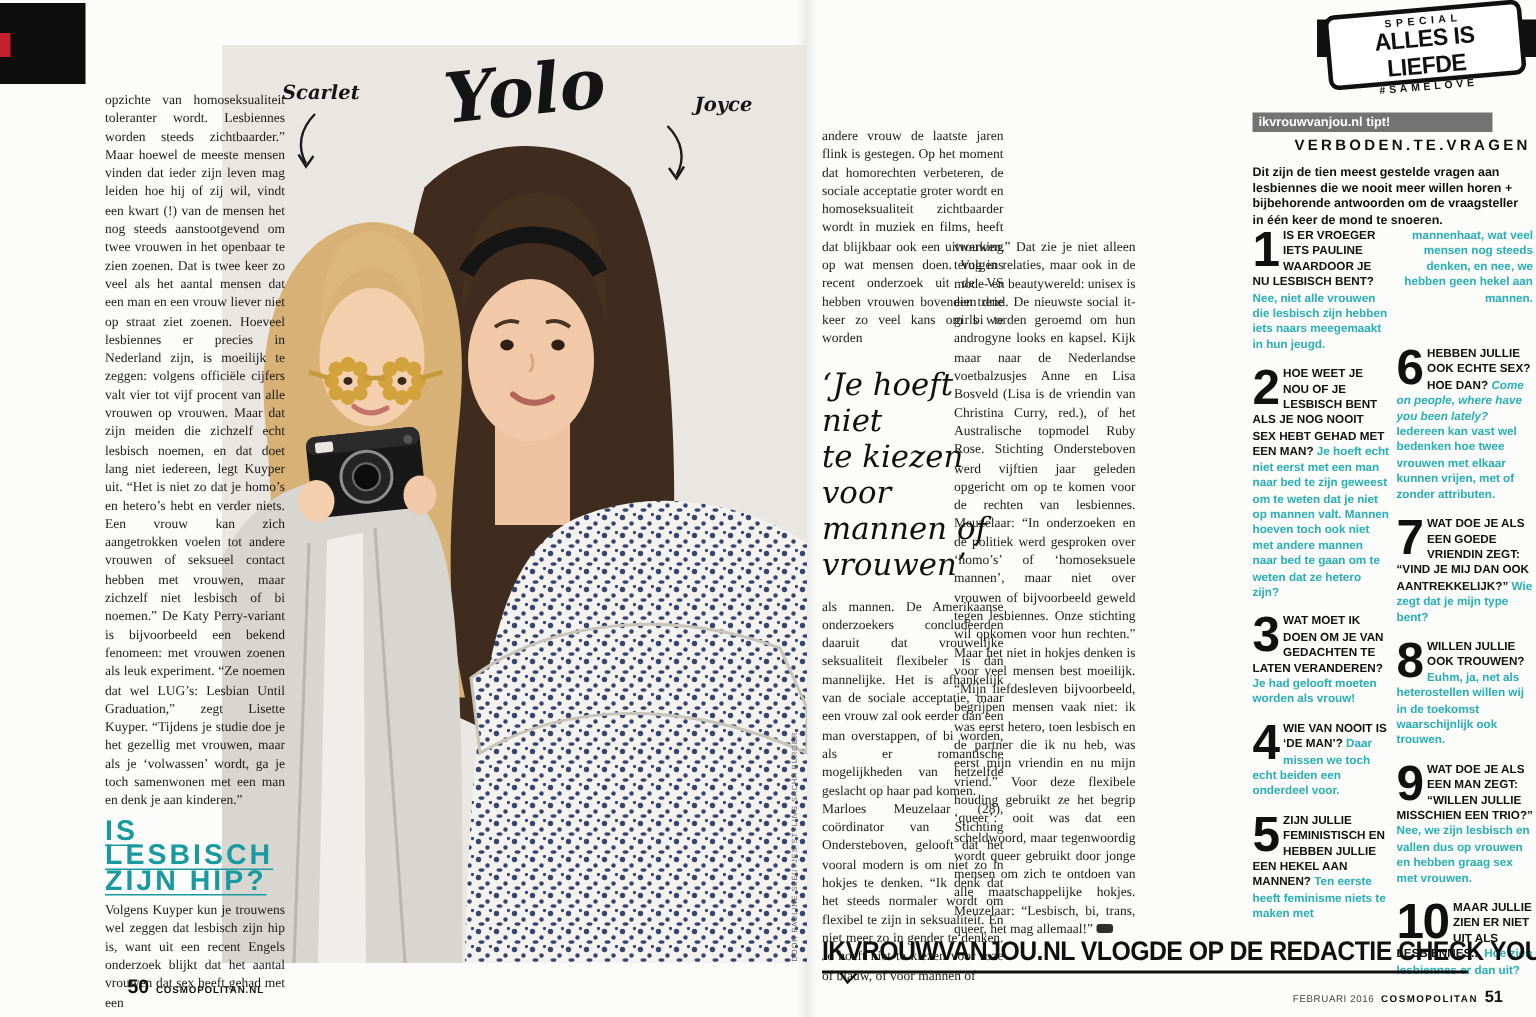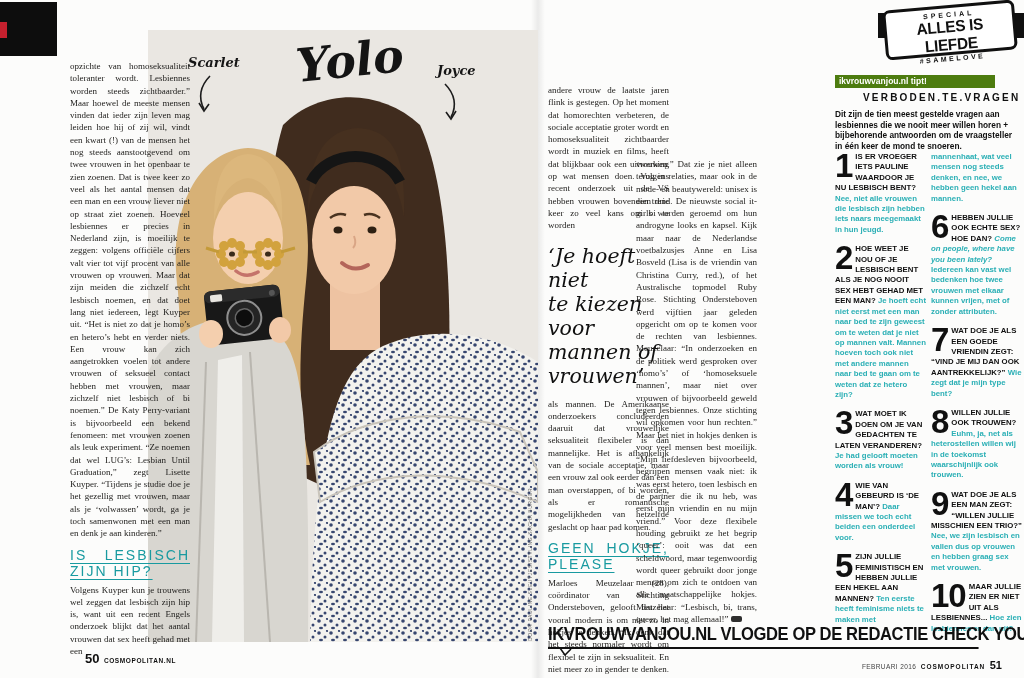--- a/index.html
+++ b/index.html
@@ -3,21 +3,21 @@
 <meta charset="utf-8">
 <style>
   html,body{margin:0;padding:0;background:#888;}
   .spread{position:relative;width:1024px;height:678px;background:#fcfcfb;overflow:hidden;
           font-family:"Liberation Serif",serif;color:#1d1c1a;}
   [data-interactable]{box-sizing:border-box;}
 
   
   .bodycol{position:absolute;font-size:9px;line-height:12.3px;text-align:justify;}
   .bodycol p{margin:0 0 0 0;}
-  .teal-head{font-family:"Liberation Sans",sans-serif;font-weight:normal;font-size:14px;
+  .teal-head{font-family:"Liberation Sans",sans-serif;font-weight:bold;font-size:19px;
              line-height:16.5px;letter-spacing:2px;color:#189aa0;margin:7px 0 4px 0;
              text-decoration:underline;text-decoration-thickness:1px;text-underline-offset:3px;}
 
   
   .corner-black{position:absolute;left:0;top:2px;width:57px;height:54px;background:#0d0d0d;}
   .red-tab{position:absolute;left:0;top:22px;width:7px;height:16px;}
 
   
   .photo{position:absolute;left:148px;top:30px;width:390px;height:612px;background:#eae7e2;}
   .caption{position:absolute;font-family:"DejaVu Serif",serif;font-style:italic;font-weight:bold;
@@ -43,39 +43,39 @@
   
   .badge-bar{position:absolute;left:878px;top:13px;width:146px;height:25px;background:#101010;}
   .stamp{position:absolute;left:884px;top:5px;width:132px;height:50px;background:#fff;
          border:3px solid #101010;border-radius:7px;transform:rotate(-5deg);
          font-family:"Liberation Sans",sans-serif;text-align:center;color:#101010;}
   .stamp .s1{font-size:7px;letter-spacing:3px;font-weight:bold;margin-top:3px;}
   .stamp .s2{font-size:16px;font-weight:900;letter-spacing:-0.3px;transform:scaleX(.96);margin-top:0px;}
   .stamp .s3{font-size:7px;letter-spacing:2.5px;font-weight:bold;margin-top:1px;}
 
   
-  .tipt-label{position:absolute;left:835px;top:75px;width:160px;height:13px;background:#4d7c0f;
+  .tipt-label{position:absolute;left:835px;top:75px;width:160px;height:13px;background:#737373;
               color:#fff;font-family:"Liberation Sans",sans-serif;font-weight:bold;font-size:8.5px;
               line-height:13px;padding-left:4px;}
   .tipt-head{position:absolute;left:835px;top:92px;font-family:"Liberation Sans",sans-serif;
              font-weight:900;font-size:10px;letter-spacing:2.2px;color:#101010;margin-left:28px;}
   .tipt-intro{position:absolute;left:835px;top:109px;width:186px;
               font-family:"Liberation Sans",sans-serif;font-weight:bold;font-size:8.3px;
               line-height:10.6px;color:#101010;}
   .qcol{position:absolute;top:152px;width:91px;font-family:"Liberation Sans",sans-serif;
         font-size:7.8px;line-height:10.4px;font-weight:bold;}
   .qcol1{left:835px;} .qcol2{left:931px;}
   .qa{margin-bottom:9px;overflow:visible;}
   .qnum{float:left;font-size:33px;line-height:26px;font-weight:900;color:#101010;
         margin:1px 3px 0 0;letter-spacing:-1px;}
   .qtext{color:#101010;}
   .qtext::after{content:" ";}
   .atext{color:#2aafb5;text-align:center;}
   .atext.it{font-style:italic;}
-  .acont{color:#2aafb5;margin-bottom:9px;}
+  .acont{color:#2aafb5;margin-bottom:27px;text-align:right;}
 
   
   .foot-left{position:absolute;left:85px;top:649px;font-family:"Liberation Sans",sans-serif;color:#101010;}
   .foot-left .num{font-size:13px;font-weight:900;}
   .foot-left .site{font-size:6.5px;font-weight:bold;letter-spacing:.6px;}
   .foot-right{position:absolute;right:22px;top:655px;font-family:"Liberation Sans",sans-serif;
               color:#101010;text-align:right;}
   .foot-right .date{font-size:6.5px;color:#444;letter-spacing:.4px;}
   .foot-right .mag{font-size:6.5px;font-weight:bold;letter-spacing:1px;}
   .foot-right .num{font-size:11px;font-weight:900;}
@@ -166,21 +166,21 @@
 
       <text x="150" y="52" font-family="DejaVu Serif, serif" font-style="italic" font-weight="bold" font-size="46" fill="#141414" transform="rotate(-6 150 52)">Yolo</text>
     </svg>
   </div>
 
   <div class="caption" style="left:188px;top:55px;" data-interactable="false">Scarlet</div>
   <svg class="label-arrow" style="left:193px;top:74px;" width="22" height="40" data-interactable="false">
     <path d="M17 2 C 7 12, 5 24, 11 35" fill="none" stroke="#1c1c1c" stroke-width="1.6"></path>
     <path d="M6 29 L11 37 L16 30" fill="none" stroke="#1c1c1c" stroke-width="1.6"></path>
   </svg>
-  <div class="caption" style="left:437px;top:63px;" data-interactable="false">Joyce</div>
+  <div class="caption" style="left:463px;top:63px;" data-interactable="false">Joyce</div>
   <svg class="label-arrow" style="left:440px;top:82px;" width="22" height="40" data-interactable="false">
     <path d="M5 2 C 15 12, 17 24, 11 35" fill="none" stroke="#1c1c1c" stroke-width="1.6"></path>
     <path d="M6 30 L11 37 L16 29" fill="none" stroke="#1c1c1c" stroke-width="1.6"></path>
   </svg>
 
   <div class="credit" data-interactable="false">DOOR PAULINE SLEUTJES/STYLING SACHA BURGER</div>
 
   <div class="bodycol" style="left:28px;top:60px;width:120px;margin-left:42px;" data-interactable="false">
     <p data-interactable="false">opzichte van homoseksualiteit toleranter wordt. Lesbiennes worden steeds zichtbaarder.” Maar hoewel de meeste mensen vinden dat ieder zijn leven mag leiden hoe hij of zij wil, vindt een kwart (!) van de mensen het nog steeds aanstootgevend om twee vrouwen in het openbaar te zien zoenen. Dat is twee keer zo veel als het aantal mensen dat een man en een vrouw liever niet op straat ziet zoenen. Hoeveel lesbiennes er precies in Nederland zijn, is moeilijk te zeggen: volgens officiële cijfers valt vier tot vijf procent van alle vrouwen op vrouwen. Maar dat zijn meiden die zichzelf echt lesbisch noemen, en dat doet lang niet iedereen, legt Kuyper uit. “Het is niet zo dat je homo’s en hetero’s hebt en verder niets. Een vrouw kan zich aangetrokken voelen tot andere vrouwen of seksueel contact hebben met vrouwen, maar zichzelf niet lesbisch of bi noemen.” De Katy Perry-variant is bijvoorbeeld een bekend fenomeen: met vrouwen zoenen als leuk experiment. “Ze noemen dat wel LUG’s: Lesbian Until Graduation,” zegt Lisette Kuyper. “Tijdens je studie doe je het gezellig met vrouwen, maar als je ‘volwassen’ wordt, ga je toch samenwonen met een man en denk je aan kinderen.”</p>
     <div class="teal-head" data-interactable="false">IS LESBISCH ZIJN HIP?</div>
@@ -194,21 +194,20 @@
 
   <div class="bodycol" style="left:548px;top:84px;width:121px;" data-interactable="false">
     <p data-interactable="false">andere vrouw de laatste jaren flink is gestegen. Op het moment dat homorechten verbeteren, de sociale acceptatie groter wordt en homoseksualiteit zichtbaarder wordt in muziek en films, heeft dat blijkbaar ook een uitwerking op wat mensen doen. Volgens recent onderzoek uit de VS hebben vrouwen bovendien drie keer zo veel kans om bi te worden</p>
     <div class="quote" data-interactable="false">
       <div data-interactable="false">‘Je hoeft niet</div>
       <div data-interactable="false">te kiezen voor</div>
       <div data-interactable="false">mannen of</div>
       <div data-interactable="false">vrouwen’</div>
     </div>
     <p data-interactable="false">als mannen. De Amerikaanse onderzoekers concludeerden daaruit dat vrouwelijke seksualiteit flexibeler is dan mannelijke. Het is afhankelijk van de sociale acceptatie, maar een vrouw zal ook eerder dan een man overstappen, of bi worden, als er romantische mogelijkheden van hetzelfde geslacht op haar pad komen.</p>
-    <div class="teal-head" data-interactable="false">GEEN HOKJE, PLEASE</div>
     <p data-interactable="false">Marloes Meuzelaar (28), coördinator van Stichting Ondersteboven, gelooft dat het vooral modern is om niet zo in hokjes te denken. “Ik denk dat het steeds normaler wordt om flexibel te zijn in seksualiteit. En niet meer zo in gender te denken. Je hoeft niet te kiezen voor roze of blauw, of voor mannen of</p>
   </div>
 
   <div class="bodycol" style="left:636px;top:158px;width:121px;" data-interactable="false">
     <p data-interactable="false"><span data-interactable="false">vrouwen.” Dat zie je niet alleen terug in relaties, maar ook in de mode- en beautywereld: unisex is een trend. De nieuwste social it-girls worden geroemd om hun androgyne looks en kapsel. Kijk maar naar de Nederlandse voetbalzusjes Anne en Lisa Bosveld (Lisa is de vriendin van Christina Curry, red.), of het Australische topmodel Ruby Rose. Stichting Ondersteboven werd vijftien jaar geleden opgericht om op te komen voor de rechten van lesbiennes. Meuzelaar: “In onderzoeken en de politiek werd gesproken over ‘homo’s’ of ‘homoseksuele mannen’, maar niet over vrouwen of bijvoorbeeld geweld tegen lesbiennes. Onze stichting wil opkomen voor hun rechten.” Maar het niet in hokjes denken is voor veel mensen best moeilijk. “Mijn liefdesleven bijvoorbeeld, begrijpen mensen vaak niet: ik was eerst hetero, toen lesbisch en de partner die ik nu heb, was eerst mijn vriendin en nu mijn vriend.” Voor deze flexibele houding gebruikt ze het begrip ‘queer’: ooit was dat een scheldwoord, maar tegenwoordig wordt queer gebruikt door jonge mensen om zich te ontdoen van alle maatschappelijke hokjes. Meuzelaar: “Lesbisch, bi, trans, queer, het mag allemaal!”</span><span class="endmark" data-interactable="false"></span></p>
   </div>
 
   <div class="badge-bar" data-interactable="false"></div>
   <div class="stamp" data-interactable="false">
     <div class="s1" data-interactable="false">SPECIAL</div>
@@ -224,21 +223,21 @@
     <div class="qa" data-interactable="false">
       <span class="qnum" data-interactable="false">1</span><span class="qtext" data-interactable="false">IS ER VROEGER IETS PAULINE WAARDOOR JE NU LESBISCH BENT?</span><span class="atext" data-interactable="false">Nee, niet alle vrouwen die lesbisch zijn hebben iets naars meegemaakt in hun jeugd.</span>
     </div>
     <div class="qa" data-interactable="false">
       <span class="qnum" data-interactable="false">2</span><span class="qtext" data-interactable="false">HOE WEET JE NOU OF JE LESBISCH BENT ALS JE NOG NOOIT SEX HEBT GEHAD MET EEN MAN?</span><span class="atext" data-interactable="false">Je hoeft echt niet eerst met een man naar bed te zijn geweest om te weten dat je niet op mannen valt. Mannen hoeven toch ook niet met andere mannen naar bed te gaan om te weten dat ze hetero zijn?</span>
     </div>
     <div class="qa" data-interactable="false">
       <span class="qnum" data-interactable="false">3</span><span class="qtext" data-interactable="false">WAT MOET IK DOEN OM JE VAN GEDACHTEN TE LATEN VERANDEREN?</span><span class="atext" data-interactable="false">Je had gelooft moeten worden als vrouw!</span>
     </div>
     <div class="qa" data-interactable="false">
-      <span class="qnum" data-interactable="false">4</span><span class="qtext" data-interactable="false">WIE VAN GEBEURD IS ‘DE MAN’?</span><span class="atext" data-interactable="false">Daar missen we toch echt beiden een onderdeel voor.</span>
+      <span class="qnum" data-interactable="false">4</span><span class="qtext" data-interactable="false">WIE VAN NOOIT IS ‘DE MAN’?</span><span class="atext" data-interactable="false">Daar missen we toch echt beiden een onderdeel voor.</span>
     </div>
     <div class="qa" data-interactable="false">
       <span class="qnum" data-interactable="false">5</span><span class="qtext" data-interactable="false">ZIJN JULLIE FEMINISTISCH EN HEBBEN JULLIE EEN HEKEL AAN MANNEN?</span><span class="atext" data-interactable="false">Ten eerste heeft feminisme niets te maken met</span>
     </div>
   </div>
 
   <div class="qcol qcol2" data-interactable="false">
     <div class="acont" data-interactable="false">mannenhaat, wat veel mensen nog steeds denken, en nee, we hebben geen hekel aan mannen.</div>
     <div class="qa" data-interactable="false">
       <span class="qnum" data-interactable="false">6</span><span class="qtext" data-interactable="false">HEBBEN JULLIE OOK ECHTE SEX? HOE DAN?</span><span class="atext it" data-interactable="false">Come on people, where have you been lately?</span>

